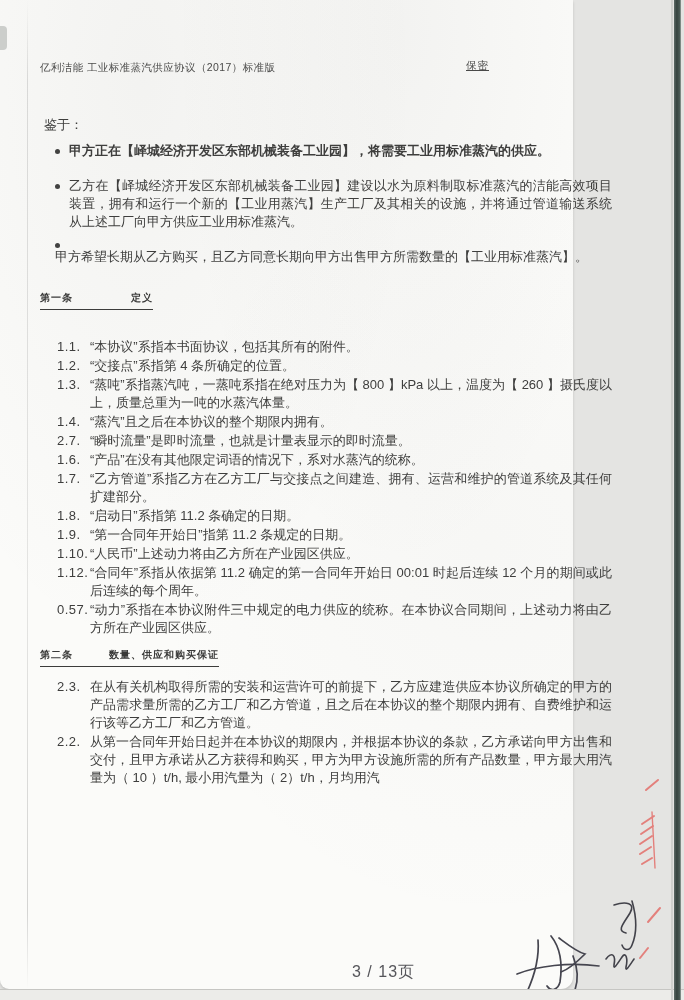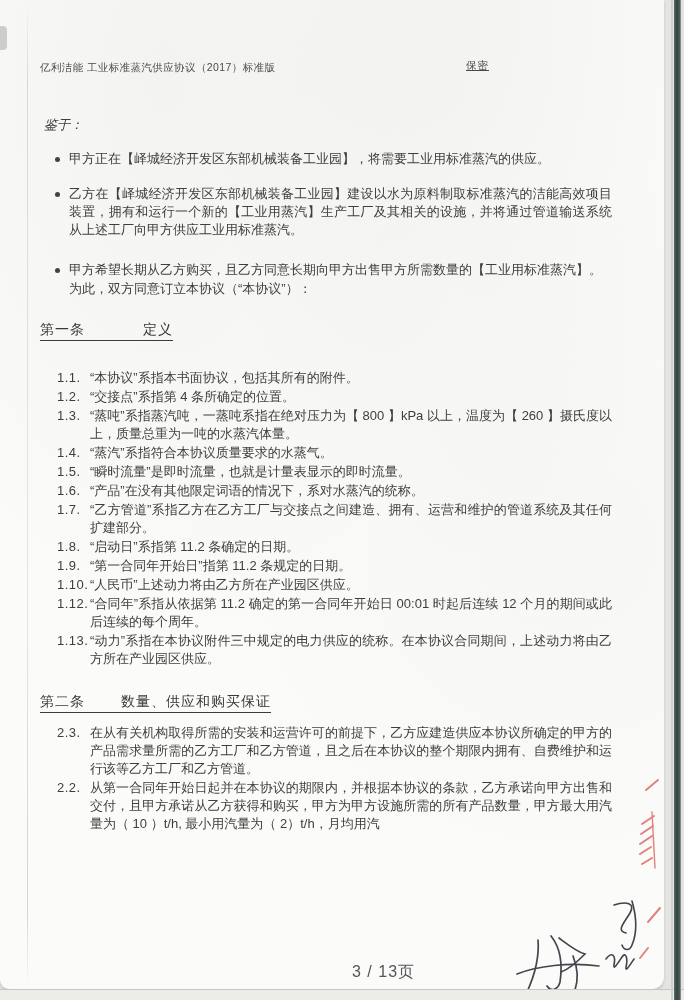--- a/index.html
+++ b/index.html
@@ -3,21 +3,21 @@
 <meta charset="utf-8">
 <style>
   html,body{margin:0;padding:0;}
   body{
     width:684px;height:1000px;position:relative;overflow:hidden;
     background:#e4e4e2;
     font-family:"Liberation Sans","DejaVu Sans",sans-serif;
   }
   
   .paper{
-    position:absolute;left:0;top:0;width:664px;height:989px;
+    position:absolute;left:0;top:0;width:573px;height:989px;
     background:
       radial-gradient(ellipse at 25% 8%, rgba(90,90,90,0.05), transparent 45%),
       radial-gradient(ellipse at 70% 3%, rgba(90,90,90,0.05), transparent 40%),
       radial-gradient(ellipse at 85% 55%, rgba(120,120,120,0.03), transparent 50%),
       #fbfbf9;
     border-bottom-left-radius:9px;border-bottom-right-radius:12px;
     box-shadow:0 2px 3px rgba(0,0,0,0.15);
   }
   .below-strip{
     position:absolute;left:0;top:989px;width:684px;height:11px;
@@ -38,31 +38,31 @@
     position:absolute;left:0;top:26px;width:7px;height:24px;
     background:#b9bcb9;border-radius:0 4px 4px 0;opacity:.7;
   }
   
   .content{
     position:absolute;left:40px;top:58px;width:572px;
     color:#3e3e3d;font-size:13px;line-height:18px;
   }
   .doc-header{position:relative;font-size:10.5px;color:#4a4a49;letter-spacing:.4px;height:14px;}
   .confidential{position:absolute;left:426px;top:-2px;letter-spacing:1px;text-decoration:underline;}
-  .whereas{margin:44px 0 16px 4px;font-style:italic;}
+  .whereas{margin:44px 0 8px 4px;}
   .recital{display:flex;margin:0 0 0 15px;text-align:justify;}
   .recital .dot{flex:0 0 5px;width:5px;height:5px;border-radius:50%;background:#424241;margin:7px 9px 0 0;}
   .recital .recital-text{flex:1;}
-  .r1{margin-top:4px;}
+  .r1{margin-top:4px;font-weight:bold;}
   .r2{margin-top:17px;justify-content:space-between;}
-  .r3{margin-top:22px;}
+  .r3{margin-top:5px;flex-direction:column;}
   .therefore{margin:1px 0 0 29px;}
   .section-heading{margin:22px 0 0 0;}
-  .s2{margin-top:24px;}
-  .head-underline{display:inline-flex;border-bottom:1.4px solid #3c3c3b;padding-bottom:2px;font-weight:400;font-size:14px;color:#393938;letter-spacing:1px;}
+  .s2{margin-top:8px;}
+  .head-underline{display:inline-flex;border-bottom:1.4px solid #3c3c3b;padding-bottom:2px;font-weight:700;font-size:10px;color:#393938;letter-spacing:1px;}
   .head-gap-wide{width:58px;}
   .head-gap-narrow{width:36px;}
   .clauses{margin-top:28px;}
   .clauses-2{margin-top:11px;}
   .clause{display:flex;margin:1px 0 1px 17px;}
   .clause-no{flex:0 0 33px;letter-spacing:.5px;}
   .clause-text{flex:1;text-align:justify;}
   .page-footer{
     position:absolute;left:352px;top:962px;font-size:16px;color:#55555a;letter-spacing:1px;
   }
@@ -93,21 +93,20 @@
       <span class="recital-text">甲方正在【峄城经济开发区东部机械装备工业园】，将需要工业用标准蒸汽的供应。</span>
     </div>
     <div class="recital r2">
       <span class="dot"></span>
       <span class="recital-text">乙方在【峄城经济开发区东部机械装备工业园】建设以水为原料制取标准蒸汽的洁能高效项目装置，拥有和运行一个新的【工业用蒸汽】生产工厂及其相关的设施，并将通过管道输送系统从上述工厂向甲方供应工业用标准蒸汽。</span>
     </div>
     <div class="recital r3">
       <span class="dot"></span>
       <span class="recital-text">甲方希望长期从乙方购买，且乙方同意长期向甲方出售甲方所需数量的【工业用标准蒸汽】。</span>
     </div>
-    <div class="therefore">为此，双方同意订立本协议（“本协议”）：</div>
 
     <div class="section-heading">
       <span class="head-underline">
         <span>第一条</span>
         <span class="head-gap-wide"></span>
         <span>定义</span>
       </span>
     </div>
 
     <div class="clauses">
@@ -118,24 +117,24 @@
       <div class="clause">
           <span class="clause-no">1.2.</span>
           <span class="clause-text">“交接点”系指第 4 条所确定的位置。</span>
         </div>
       <div class="clause">
           <span class="clause-no">1.3.</span>
           <span class="clause-text">“蒸吨”系指蒸汽吨，一蒸吨系指在绝对压力为【  800 】kPa 以上，温度为【  260 】摄氏度以上，质量总重为一吨的水蒸汽体量。</span>
         </div>
       <div class="clause">
           <span class="clause-no">1.4.</span>
-          <span class="clause-text">“蒸汽”系指符合本协议质量要求的水蒸气。</span>
-        </div>
-      <div class="clause">
-          <span class="clause-no">1.5.</span>
+          <span class="clause-text">“蒸汽”且之后在本协议的整个期限内拥有。</span>
+        </div>
+      <div class="clause">
+          <span class="clause-no">2.7.</span>
           <span class="clause-text">“瞬时流量”是即时流量，也就是计量表显示的即时流量。</span>
         </div>
       <div class="clause">
           <span class="clause-no">1.6.</span>
           <span class="clause-text">“产品”在没有其他限定词语的情况下，系对水蒸汽的统称。</span>
         </div>
       <div class="clause">
           <span class="clause-no">1.7.</span>
           <span class="clause-text">“乙方管道”系指乙方在乙方工厂与交接点之间建造、拥有、运营和维护的管道系统及其任何扩建部分。</span>
         </div>
@@ -149,21 +148,21 @@
         </div>
       <div class="clause">
           <span class="clause-no">1.10.</span>
           <span class="clause-text">“人民币”上述动力将由乙方所在产业园区供应。</span>
         </div>
       <div class="clause">
           <span class="clause-no">1.12.</span>
           <span class="clause-text">“合同年”系指从依据第 11.2 确定的第一合同年开始日 00:01 时起后连续 12 个月的期间或此后连续的每个周年。</span>
         </div>
       <div class="clause">
-          <span class="clause-no">1.13.</span>
+          <span class="clause-no">0.57.</span>
           <span class="clause-text">“动力”系指在本协议附件三中规定的电力供应的统称。在本协议合同期间，上述动力将由乙方所在产业园区供应。</span>
         </div>
     </div>
 
     <div class="section-heading s2">
       <span class="head-underline">
         <span>第二条</span>
         <span class="head-gap-narrow"></span>
         <span>数量、供应和购买保证</span>
       </span>

